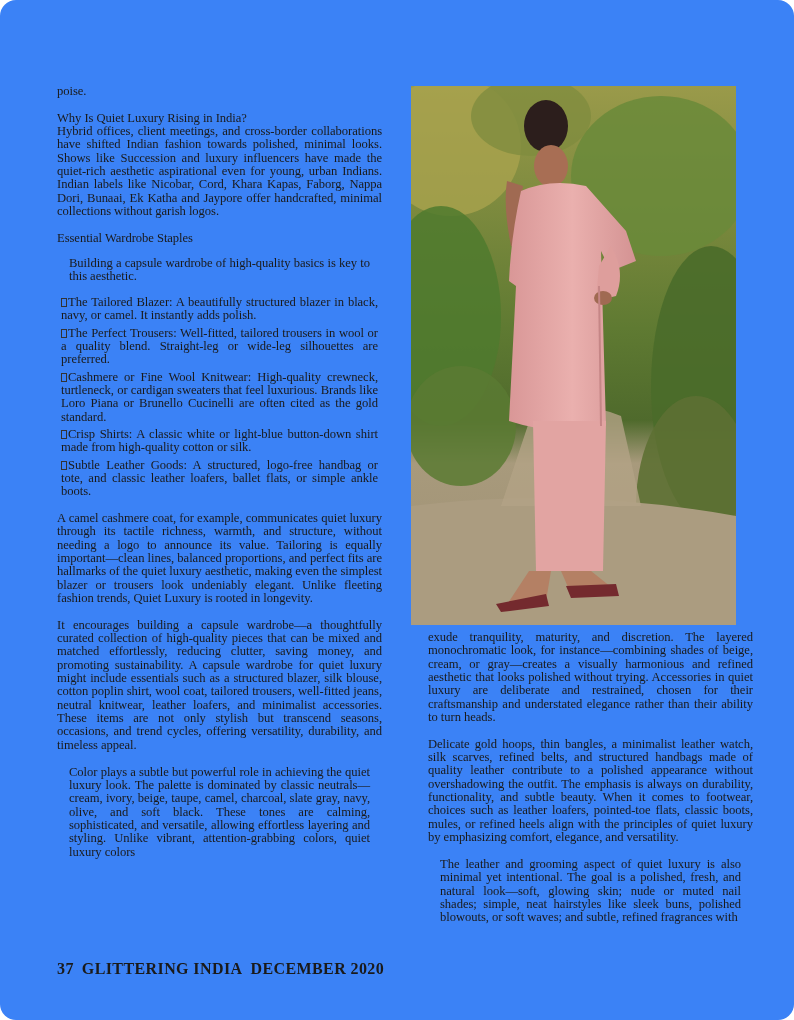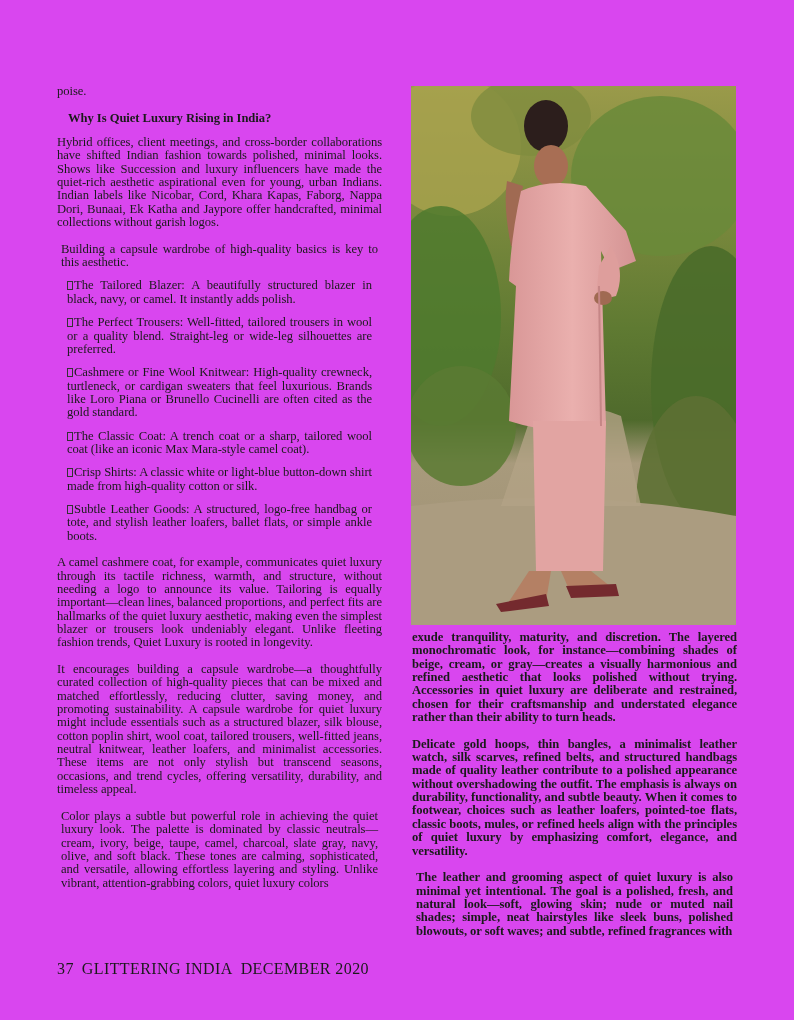--- a/index.html
+++ b/index.html
@@ -1,68 +1,68 @@
 <!DOCTYPE html>
 <html><head>
 <meta charset="utf-8">
 <style>
   html, body { margin: 0; padding: 0; background: #ffffff; }
   body { width: 794px; height: 1020px; position: relative; overflow: hidden; }
-  .page { position: absolute; inset: 0; background: #d946ef; }
+  .page { position: absolute; inset: 0; background: #3b82f6; border-radius: 16px; }
   .col {
     position: absolute;
     font-family: "Liberation Serif", "DejaVu Serif", serif;
     font-size: 12.6px;
     line-height: 13.35px;
     color: #1a1a1a;
     text-align: justify;
     letter-spacing: -0.05px;
   }
   .col p { margin: 0 0 13.35px 0; }
-  .col p.tight { margin: 4px; }
-  .col .head { font-weight: bold; margin: 11px; }
+  .col p.tight { margin: 12px; }
+  .col .head { font-weight: normal; margin: 0; }
   .left { left: 57px; top: 85px; width: 325px; }
-  .right { left: 412px; top: 631px; width: 325px; font-weight: bold; }
-  .bullet { margin: 10px; }
+  .right { left: 428px; top: 631px; width: 325px; }
+  .bullet { margin: 4px; }
   .bullet .box {
     display: inline-block; width: 6px; height: 9px;
     border: 1px solid #333; box-sizing: border-box;
     margin-right: 1px; vertical-align: -1px; position: relative;
   }
   .photo {
     position: absolute; left: 411px; top: 86px; width: 325px; height: 539px;
     overflow: hidden; background: #6f7a3a;
   }
   .photo svg { display: block; }
   .footer {
     position: absolute; left: 57px; top: 960px;
     font-family: "Liberation Serif", "DejaVu Serif", serif;
     font-size: 16px; color: #1a1a1a; letter-spacing: 0.4px;
     white-space: pre;
   }
-  .footer span { margin-right: 8px; }
+  .footer span { margin-right: 8px; font-weight: bold; }
 </style>
 </head>
 <body>
 
 <div class="page">
 
   <div class="col left">
     <p>poise.</p>
 
     <div class="head">Why Is Quiet Luxury Rising in India?</div>
     <p>Hybrid offices, client meetings, and cross-border collaborations have shifted Indian fashion towards polished, minimal looks. Shows like Succession and luxury influencers have made the quiet-rich aesthetic aspirational even for young, urban Indians. Indian labels like Nicobar, Cord, Khara Kapas, Faborg, Nappa Dori, Bunaai, Ek Katha and Jaypore offer handcrafted, minimal collections without garish logos.</p>
 
+    <div class="head">Essential Wardrobe Staples</div>
     <p class="tight">Building a capsule wardrobe of high-quality basics is key to this aesthetic.</p>
     <div class="bullet"><span class="box"></span><span>The Tailored Blazer: A beautifully structured blazer in black, navy, or camel. It instantly adds polish.</span></div>
     <div class="bullet"><span class="box"></span><span>The Perfect Trousers: Well-fitted, tailored trousers in wool or a quality blend. Straight-leg or wide-leg silhouettes are preferred.</span></div>
     <div class="bullet"><span class="box"></span><span>Cashmere or Fine Wool Knitwear: High-quality crewneck, turtleneck, or cardigan sweaters that feel luxurious. Brands like Loro Piana or Brunello Cucinelli are often cited as the gold standard.</span></div>
-    <div class="bullet"><span class="box"></span><span>The Classic Coat: A trench coat or a sharp, tailored wool coat (like an iconic Max Mara-style camel coat).</span></div>
     <div class="bullet"><span class="box"></span><span>Crisp Shirts: A classic white or light-blue button-down shirt made from high-quality cotton or silk.</span></div>
-    <div class="bullet" style="margin-bottom:13.35px"><span class="box"></span><span>Subtle Leather Goods: A structured, logo-free handbag or tote, and stylish leather loafers, ballet flats, or simple ankle boots.</span></div>
+    <div class="bullet" style="margin-bottom:13.35px"><span class="box"></span><span>Subtle Leather Goods: A structured, logo-free handbag or tote, and classic leather loafers, ballet flats, or simple ankle boots.</span></div>
 
     <p>A camel cashmere coat, for example, communicates quiet luxury through its tactile richness, warmth, and structure, without needing a logo to announce its value. Tailoring is equally important—clean lines, balanced proportions, and perfect fits are hallmarks of the quiet luxury aesthetic, making even the simplest blazer or trousers look undeniably elegant. Unlike fleeting fashion trends, Quiet Luxury is rooted in longevity.</p>
     <p>It encourages building a capsule wardrobe—a thoughtfully curated collection of high-quality pieces that can be mixed and matched effortlessly, reducing clutter, saving money, and promoting sustainability. A capsule wardrobe for quiet luxury might include essentials such as a structured blazer, silk blouse, cotton poplin shirt, wool coat, tailored trousers, well-fitted jeans, neutral knitwear, leather loafers, and minimalist accessories. These items are not only stylish but transcend seasons, occasions, and trend cycles, offering versatility, durability, and timeless appeal.</p>
     <p class="tight">Color plays a subtle but powerful role in achieving the quiet luxury look. The palette is dominated by classic neutrals—cream, ivory, beige, taupe, camel, charcoal, slate gray, navy, olive, and soft black. These tones are calming, sophisticated, and versatile, allowing effortless layering and styling. Unlike vibrant, attention-grabbing colors, quiet luxury colors</p>
   </div>
 
   <div class="photo">
     <svg width="325" height="539" viewBox="0 0 325 539" xmlns="http://www.w3.org/2000/svg">
       <defs>
         <linearGradient id="bg" x1="0" y1="0" x2="0" y2="1">

